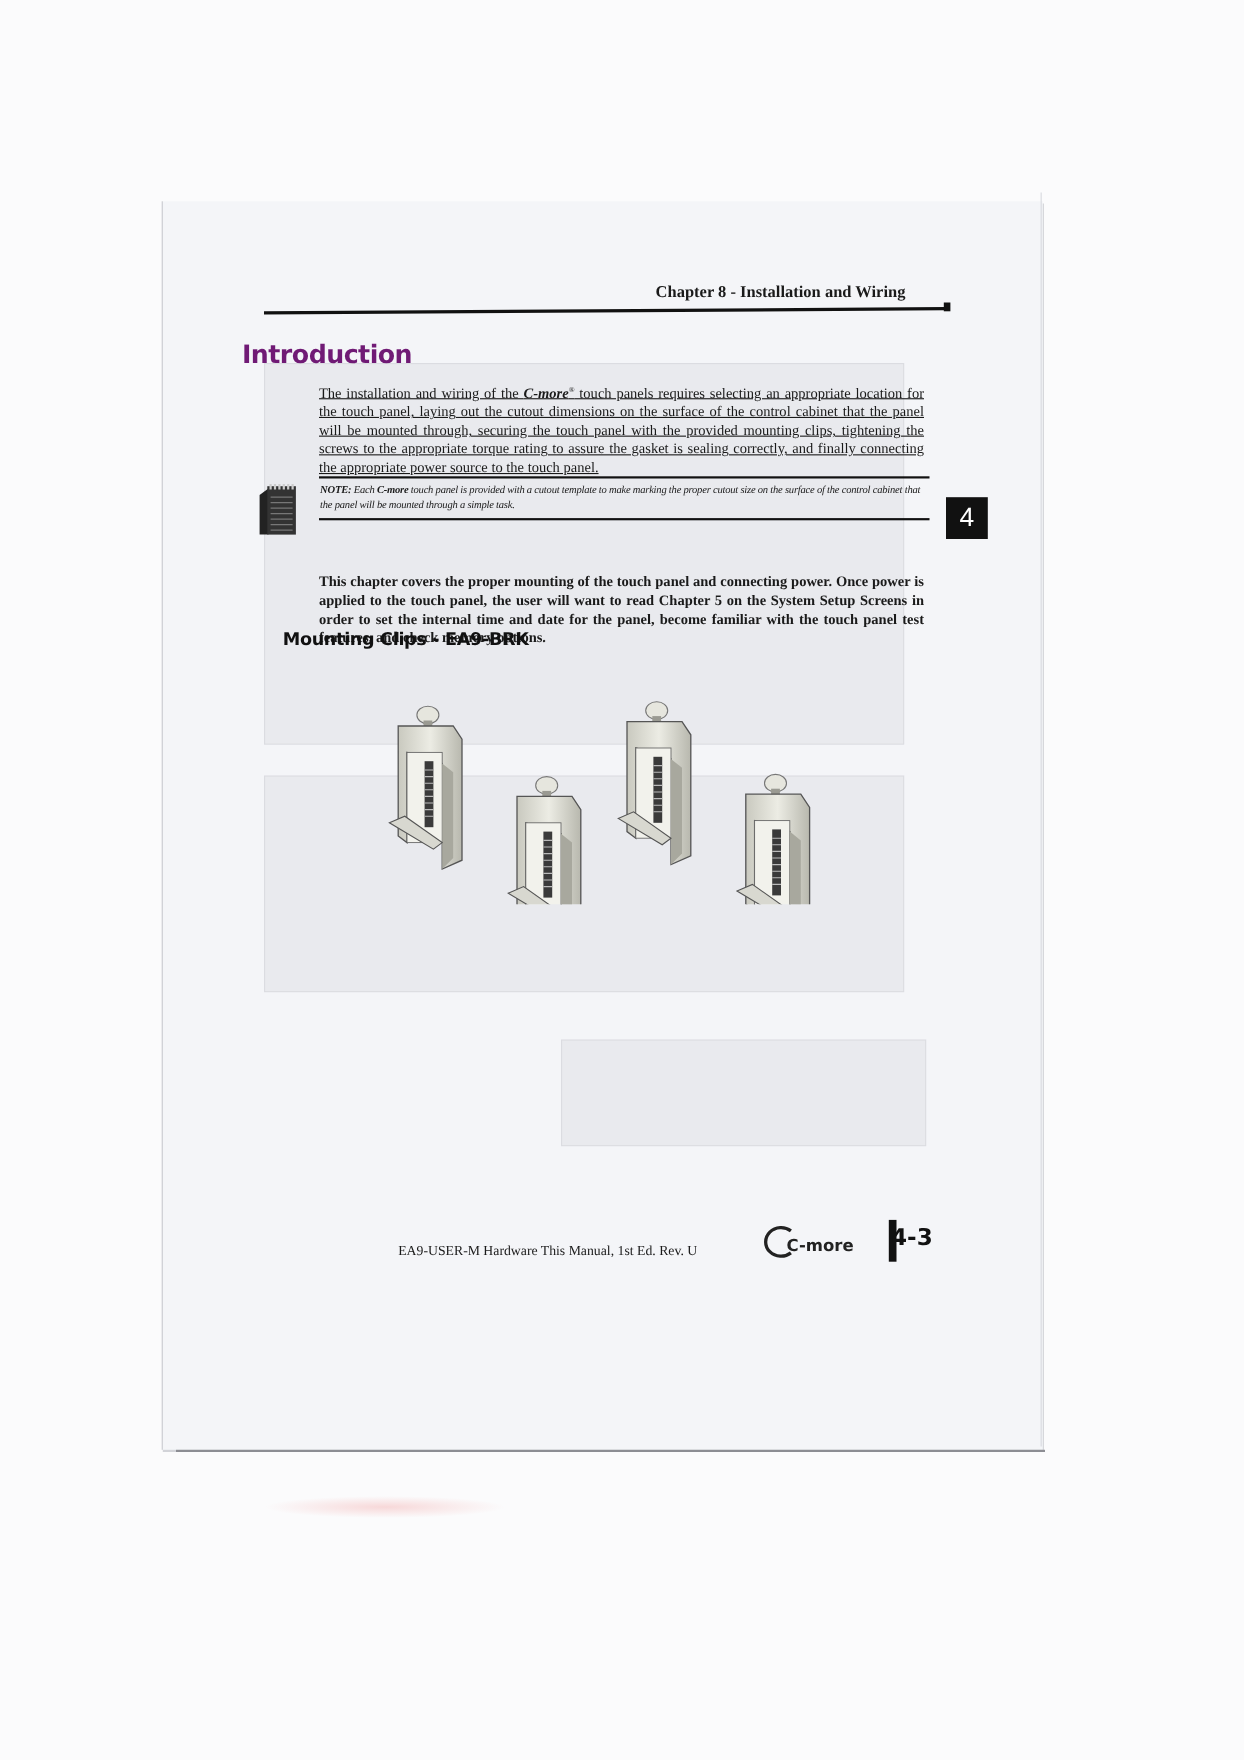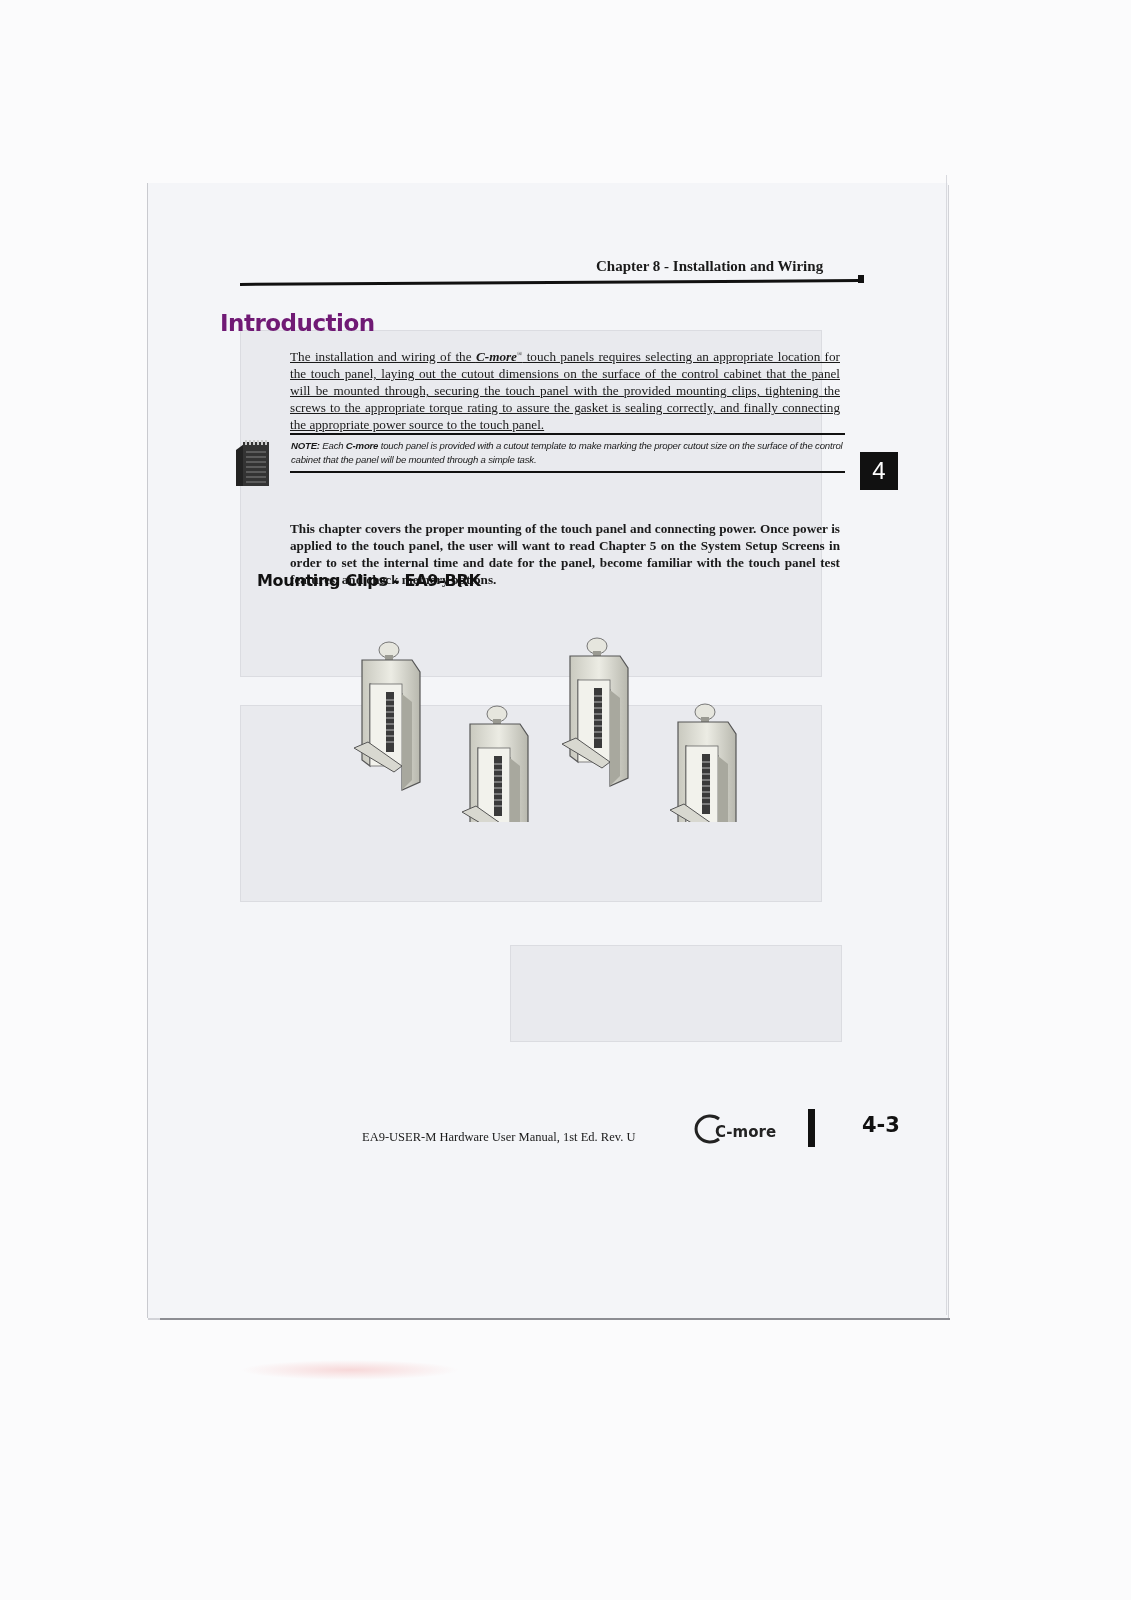--- a/index.html
+++ b/index.html
@@ -58,21 +58,21 @@
     .para1 { top: 346px; text-decoration: underline; }
     .para2 { top: 520px; font-weight: bold; }
     .brand-em { font-weight: bold; font-style: italic; }
     .note-rule {
       position: absolute; left: 290px; height: 2px; background: #111; width: 555px;
     }
     .note-rule.top { top: 433px; }
     .note-rule.bottom { top: 471px; }
     .note-text {
       position: absolute; left: 291px; top: 439px; width: 555px;
-      font-family: Liberation Sans, sans-serif;
+      font-family: Liberation Serif, serif;
       font-style: italic; font-size: 9.6px; line-height: 13.5px;
       letter-spacing: -0.2px;
     }
     .note-text b { font-style: italic; }
     .note-icon {
       position: absolute; left: 234px; top: 438px; width: 38px; height: 50px;
     }
     .chapter-tab {
       position: absolute; left: 860px; top: 452px;
       width: 38px; height: 38px; background: #111; color: #fff;
@@ -93,21 +93,21 @@
     }
     .footer-logo {
       position: absolute; left: 693px; top: 1113px;
       width: 100px; height: 32px;
     }
     .footer-bar {
       position: absolute; left: 808px; top: 1109px;
       width: 7px; height: 38px; background: #111;
     }
     .footer-page {
-      position: absolute; left: 862px; top: 1113px;
+      position: absolute; left: 810px; top: 1113px;
       font-family: "DejaVu Sans", sans-serif; font-weight: bold;
       font-size: 21px; color: #111;
     }
     .smudge {
       position: absolute; left: 240px; top: 1360px; width: 220px; height: 20px;
       background: radial-gradient(ellipse at center, rgba(240,150,150,0.35), rgba(255,255,255,0) 70%);
     }
   </style>
 </head>
 <body>
@@ -197,21 +197,21 @@
         <polygon points="0,108 14,102 48,126 40,132" fill="#d8d8d0" stroke="#555" stroke-width="1"></polygon>
       </g>
     </defs>
     <use href="#clip" x="14" y="28"></use>
     <use href="#clip" x="122" y="92"></use>
     <use href="#clip" x="222" y="24"></use>
     <use href="#clip" x="330" y="90"></use>
   </svg>
 </div>
 
-<div class="footer-text">EA9-USER-M Hardware User Manual, 1st Ed. Rev. U</div>
+<div class="footer-text">EA9-USER-M Hardware This Manual, 1st Ed. Rev. U</div>
 <div class="footer-logo">
   <svg width="100" height="32" viewBox="0 0 100 32">
     <path d="M26,6 A14,13 0 1 0 26,26" fill="none" stroke="#222" stroke-width="3"></path>
     <text x="22" y="24" font-family="DejaVu Sans, sans-serif" font-weight="bold" font-size="15" fill="#222">C-more</text>
   </svg>
 </div>
 <div class="footer-bar"></div>
 <div class="footer-page">4-3</div>
 
 <div class="smudge"></div>

